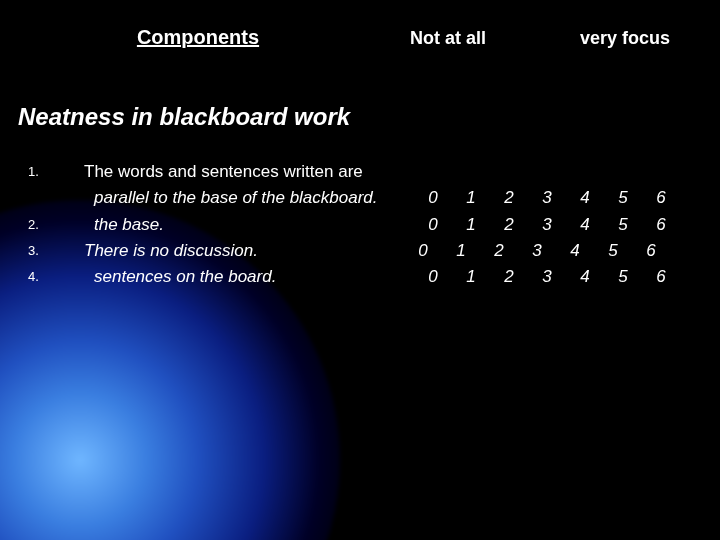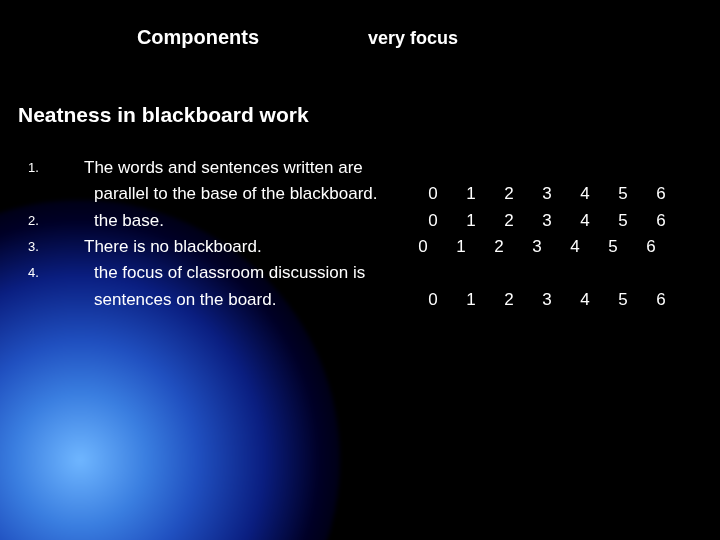--- a/index.html
+++ b/index.html
@@ -43,35 +43,37 @@
   .header-row {
     display: flex;
     align-items: baseline;
     font-weight: bold;
     font-size: 20px;
     margin-bottom: 54px;
   }
   .header-components {
     width: 340px;
     text-align: center;
+    text-decoration: underline;
   }
   .header-scale {
     flex: 1;
     display: flex;
     font-size: 18px;
   }
   .header-scale .not { width: 170px; text-align: left; padding-left: 42px;}
   .header-scale .very { flex: 1; text-align: left; }
 
   
   .section-title {
     font-weight: bold;
-    font-size: 21px;
+    font-size: 24px;
     margin-left: -10px;
     margin-bottom: 28px;
+    font-style: italic;
   }
 
   
   ol.items {
     list-style: none;
     margin: 0;
     padding: 0;
   }
   ol.items li {
     display: flex;
@@ -88,20 +90,21 @@
   .itembody {
     flex: 1;
     margin-left: 24px;
   }
   .textline {
     display: block;
   }
   .lastline {
     display: flex;
     align-items: flex-start;
+    font-style: italic;
   }
   .lastline .text {
     width: 320px;
   }
   .indent .text,
   .indent.textline {
     padding-left: 10px;
   }
   .scale {
     display: flex;
@@ -115,20 +118,21 @@
 </head>
 <body>
 
 <div class="bg-glow"></div>
 
 <div class="slide">
 
   <div class="header-row">
     <div class="header-components">Components</div>
     <div class="header-scale">
+      <div class="not">Not at all</div>
       <div class="very">very focus</div>
     </div>
   </div>
 
   <div class="section-title">Neatness in blackboard work</div>
 
   <ol class="items">
 
     <li>
       <div class="num">1.</div>
@@ -164,38 +168,37 @@
             <span>6</span>
           </div>
         </div>
       </div>
     </li>
 
     <li>
       <div class="num">3.</div>
       <div class="itembody">
         <div class="lastline">
-          <span class="text">There is no blackboard.</span>
+          <span class="text">There is no discussion.</span>
           <div class="scale">
             <span>0</span>
             <span>1</span>
             <span>2</span>
             <span>3</span>
             <span>4</span>
             <span>5</span>
             <span>6</span>
           </div>
         </div>
       </div>
     </li>
 
     <li>
       <div class="num">4.</div>
       <div class="itembody">
-        <span class="textline indent">the focus of classroom discussion is</span>
         <div class="lastline indent">
           <span class="text">sentences on the board.</span>
           <div class="scale">
             <span>0</span>
             <span>1</span>
             <span>2</span>
             <span>3</span>
             <span>4</span>
             <span>5</span>
             <span>6</span>

